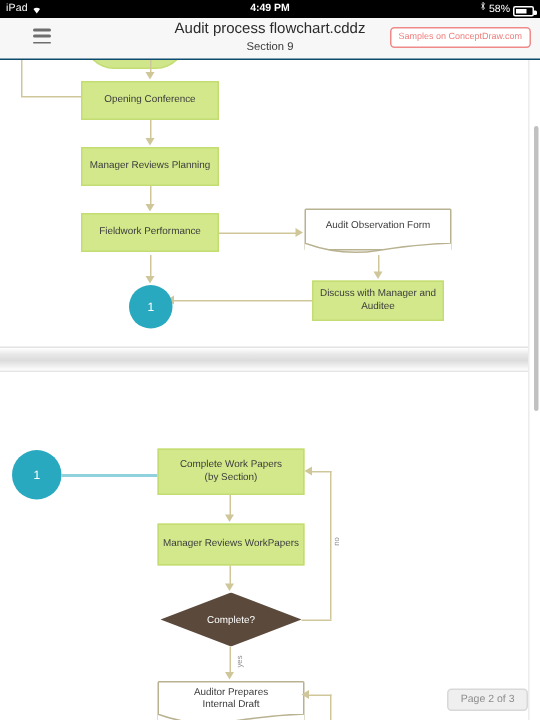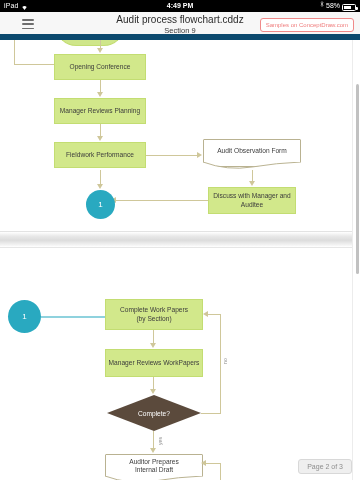--- a/index.html
+++ b/index.html
@@ -26,21 +26,21 @@
   .batt {
     width:14px; height:7px; border:1px solid #fff; border-radius:1.5px;
     position:relative; display:inline-block; top:1px;
   }
   .batt:after { content:""; position:absolute; right:-2.5px; top:2px; width:1.5px; height:3px; background:#fff; border-radius:0 1px 1px 0; }
   .batt i { position:absolute; left:1px; top:1px; bottom:1px; width:56%; background:#fff; display:block; }
 
   
   .navbar {
     position:absolute; top:12px; left:0; width:360px; height:28px;
-    background:#f7f7f7; border-bottom:6px solid #0c4a6e;
+    background:#f7f7f7; border-bottom:1px solid #0c4a6e;
   }
   .hamburger {
     position:absolute; left:22px; top:7px; width:12px; height:10px;
     display:flex; flex-direction:column; justify-content:space-between; cursor:pointer;
   }
   .hamburger span { display:block; height:1.5px; background:#6e6e6e; border-radius:1px; }
   .nav-title-wrap { position:absolute; left:0; width:360px; top:1px; text-align:center; }
   .nav-title { font-size:10px; color:#2b2b2b; line-height:13px; }
   .nav-sub { font-size:7.5px; color:#3a3a3a; line-height:10px; }
   .samples-btn {

